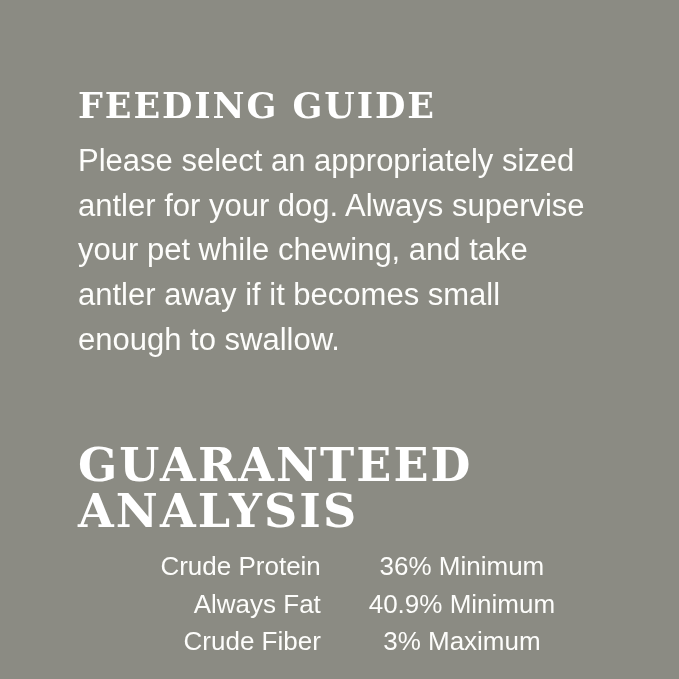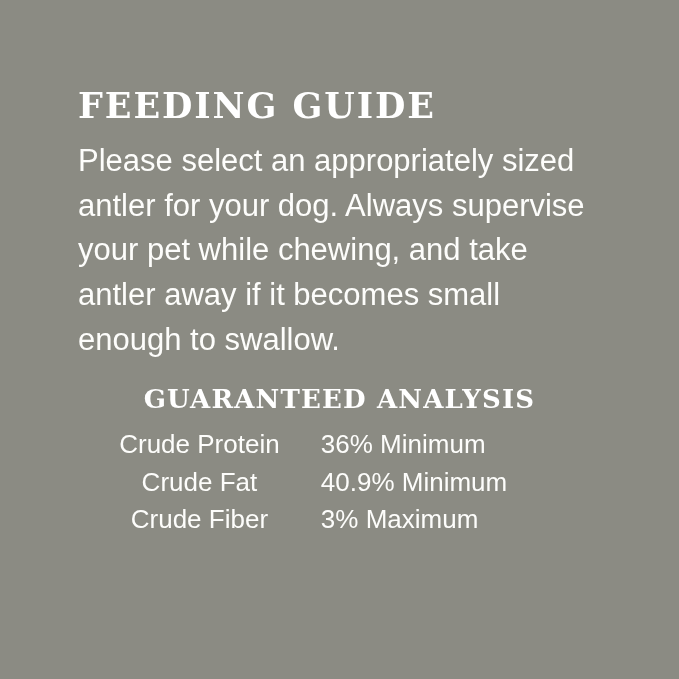--- a/index.html
+++ b/index.html
@@ -36,64 +36,63 @@
   }
   .body-copy {
     font-size: 31px;
     line-height: 1.44;
     color: #fdfdfb;
     margin: 0;
     max-width: 530px;
     font-weight: 300;
   }
   #analysis-heading {
-    font-size: 26px;
-    margin-top: 24px;
+    font-size: 46px;
+    margin-top: 80px;
     margin-bottom: 14px;
     letter-spacing: 0.045em;
-    text-align: center;
   }
   .analysis-table {
     width: 525px;
     border-collapse: collapse;
   }
   .analysis-table td {
     font-size: 26px;
     line-height: 1.44;
     color: #fdfdfb;
     padding: 0;
     font-weight: 300;
     white-space: nowrap;
   }
   .analysis-table td.nutrient {
-    text-align: center;
+    text-align: right;
   }
   .analysis-table td.amount {
-    text-align: left;
+    text-align: center;
   }
 </style>
 </head>
 <body style="background: rgb(139, 139, 131);">
 
 <div class="page">
 
   <h1 class="section-heading" id="feeding-heading">FEEDING GUIDE</h1>
 
   <p class="body-copy">Please select an appropriately sized antler for your dog. Always supervise your pet while chewing, and take antler away if it becomes small enough to swallow.</p>
 
   <h1 class="section-heading" id="analysis-heading">GUARANTEED ANALYSIS</h1>
 
   <table class="analysis-table">
     <tbody>
       <tr>
         <td class="nutrient">Crude Protein</td>
         <td class="amount">36% Minimum</td>
       </tr>
       <tr>
-        <td class="nutrient">Crude Fat</td>
+        <td class="nutrient">Always Fat</td>
         <td class="amount">40.9% Minimum</td>
       </tr>
       <tr>
         <td class="nutrient">Crude Fiber</td>
         <td class="amount">3% Maximum</td>
       </tr>
     </tbody>
   </table>
 
 </div>

